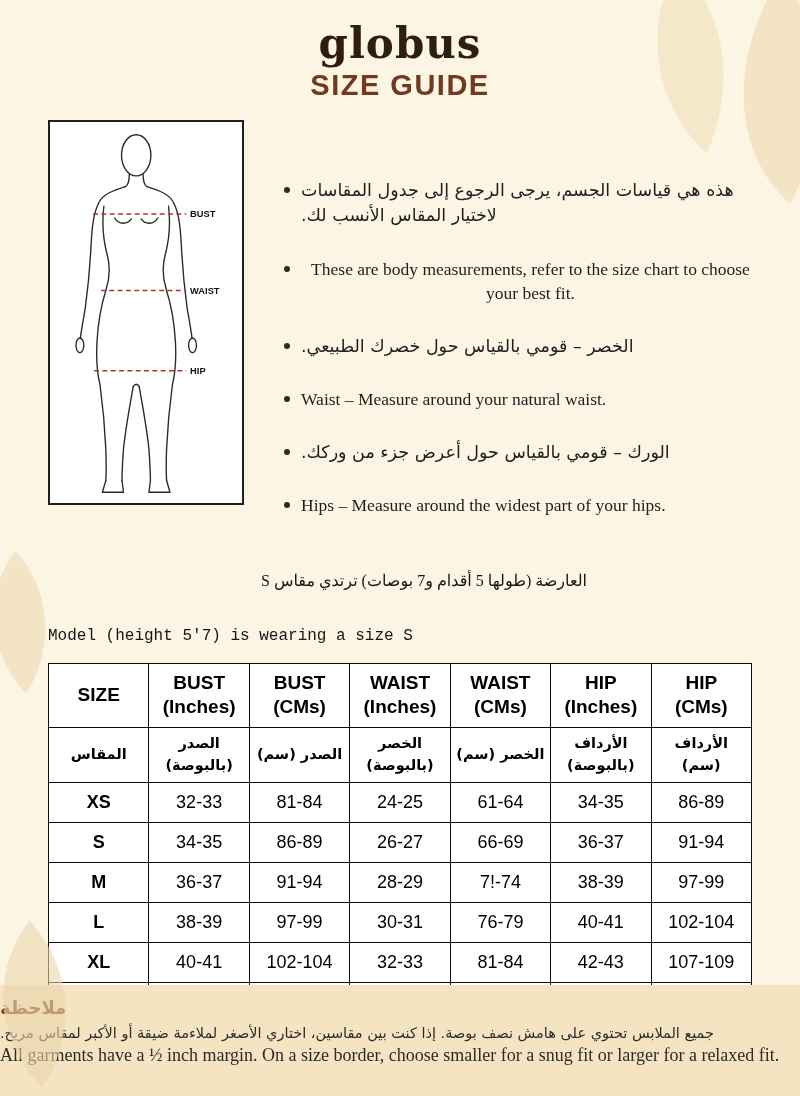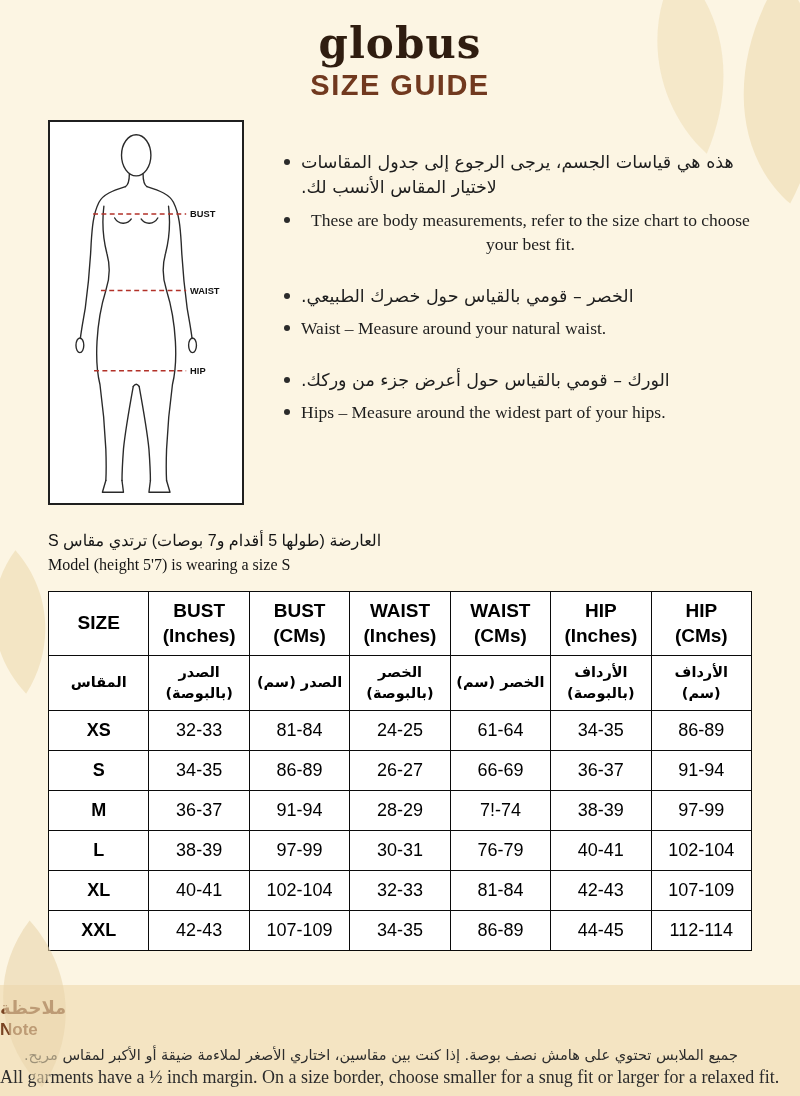--- a/index.html
+++ b/index.html
@@ -23,34 +23,34 @@
     font-size:29px; font-weight:800; color:#71391f; letter-spacing:1.5px;
     margin-top:3px; font-family:"Liberation Sans", sans-serif;
   }
 
   .content { position:relative; display:flex; padding:0 40px 0 48px; margin-top:18px; z-index:1; }
   .figure-box { width:196px; height:385px; background:#ffffff; border:2px solid #1f1f1f; flex:none; }
   .figure-box svg { width:100%; height:100%; display:block; }
 
   .instructions { flex:1; list-style:none; padding:30px 0 0 40px; }
   .group { margin-bottom:27px; }
-  .line { display:flex; gap:11px; margin-bottom:7px; }
+  .line { display:flex; gap:11px; margin-bottom:7px;margin-top:28px; }
   .dot { flex:none; width:6px; height:6px; border-radius:50%; background:#2b2b2b; margin-top:9px; }
   .ar-text {
     direction:rtl; text-align:left; font-size:17.5px; color:#1e1e1e;
     line-height:1.45; font-family:"DejaVu Sans", sans-serif;
   }
   .en-text { font-family:"Liberation Serif", serif; font-size:17.5px; color:#1e1e1e; line-height:1.4;text-align:center; }
 
   .model-note { position:relative; margin:24px 0 0 48px; z-index:1; }
   .model-note .ar-line {
-    direction:rtl; text-align:left; font-size:16px; color:#151515;
-    font-family:Liberation Sans, sans-serif; line-height:1.5;
-  }
-  .model-note .en-line { font-family:Liberation Serif, serif; font-size:16px; color:#151515; line-height:1.45; }
+    direction:rtl; text-align:center; font-size:16px; color:#151515;
+    font-family:Liberation Serif, serif; line-height:1.5;
+  }
+  .model-note .en-line { font-family:Liberation Mono, monospace; font-size:16px; color:#151515; line-height:1.45;margin-top:32px; }
 
   .size-table {
     position:relative; z-index:1; margin:15px 48px 0 48px; width:704px;
     border-collapse:collapse; background:#ffffff; table-layout:fixed;
   }
   .size-table th, .size-table td {
     border:1px solid #0b0b0b; text-align:center; vertical-align:middle; padding:2px;
   }
   .head-en th { font-size:19px; font-weight:700; height:64px; white-space:pre-line; line-height:1.3; color:#000; }
   .head-ar th {
@@ -59,21 +59,21 @@
   }
   .size-table tbody td { font-size:18px; height:40px; color:#000; }
   .size-table td.size-cell { font-weight:700; }
 
   .footer {
     position:absolute; left:0; right:0; bottom:0; height:111px;
     background:#f4e4c2; text-align:left; padding-top:12px; z-index:1;
   }
   .note-title-ar { font-size:18px; font-weight:700; color:#7a4423; font-family:"DejaVu Sans", sans-serif; }
   .note-title-en { font-size:17px; font-weight:700; color:#7a4423; margin-top:2px; }
-  .note-body-ar { font-size:14.5px; color:#2c2c2c; margin-top:7px; font-family:"DejaVu Sans", sans-serif;padding-left:24px; }
+  .note-body-ar { font-size:14.5px; color:#2c2c2c; margin-top:7px; font-family:"DejaVu Sans", sans-serif; }
   .note-body-en { font-family:"Liberation Serif", serif; font-size:18px; color:#2c2c2c; margin-top:4px; }
 
   .fig-outline { fill:none; stroke:#2a2a2a; stroke-width:1.4; stroke-linecap:round; stroke-linejoin:round; }
   .fig-dash { stroke:#b23128; stroke-width:1.6; stroke-dasharray:5,3.5; }
   .fig-label { font-family:"Liberation Sans", sans-serif; font-weight:bold; font-size:9.5px; fill:#111; }
 </style>
 </head>
 <body>
 
 <div class="page">
@@ -243,21 +243,20 @@
         <td>34-35</td>
         <td>86-89</td>
         <td>44-45</td>
         <td>112-114</td>
       </tr>
     </tbody>
   </table>
 
   <footer class="footer">
     <div class="note-title-ar">ملاحظة</div>
-    <div class="note-title-en">Note</div>
     <div class="note-body-ar" dir="rtl">جميع الملابس تحتوي على هامش نصف بوصة. إذا كنت بين مقاسين، اختاري الأصغر لملاءمة ضيقة أو الأكبر لمقاس مريح.</div>
     <div class="note-body-en">All garments have a ½ inch margin. On a size border, choose smaller for a snug fit or larger for a relaxed fit.</div>
   </footer>
 
   <svg class="leaf leaf-bl" viewBox="0 0 100 140" aria-hidden="true">
     <path d="M44,2 C78,40 84,94 54,138 C16,98 12,44 44,2 Z" fill="#e9d5ab" opacity="0.6"></path>
   </svg>
 
 </div>
 

